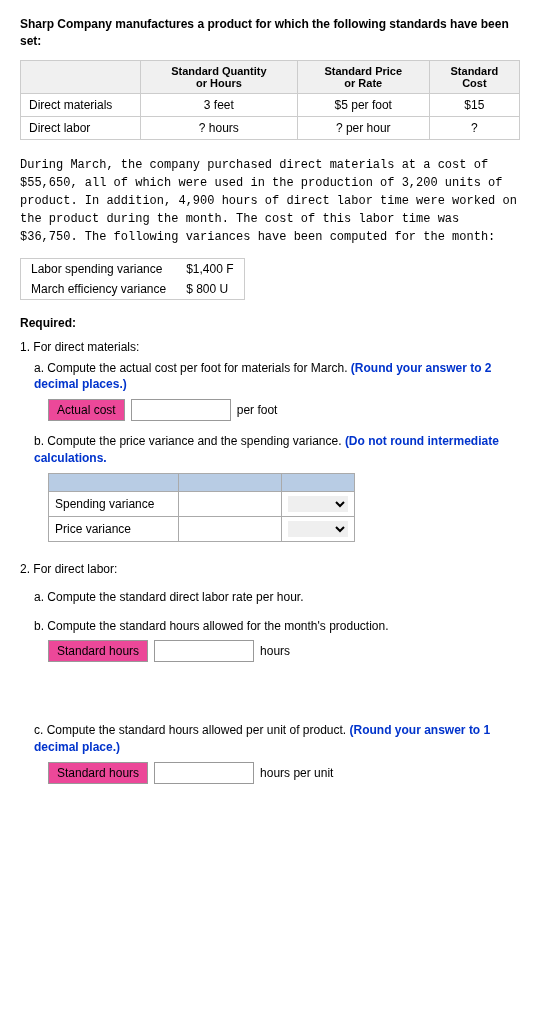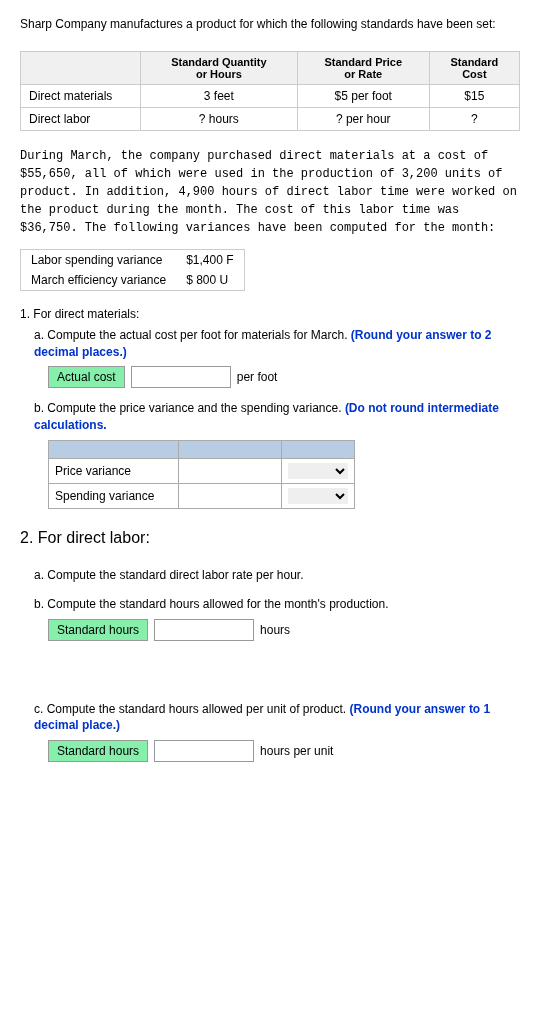--- a/index.html
+++ b/index.html
@@ -6,22 +6,23 @@
     body {
       font-family: Arial, sans-serif;
       font-size: 12px;
       color: #000;
       background: #fff;
       width: 540px;
       min-height: 1024px;
       padding: 16px 20px;
     }
     .intro-text {
-      margin-bottom: 18px;
+      margin-bottom: 10px;
       line-height: 1.4;
+      font-weight: bold;
     }
     table.standards-table {
       width: 100%;
       border-collapse: collapse;
       border: 1px solid #ccc;
       margin-bottom: 16px;
     }
     table.standards-table th, table.standards-table td {
       border: 1px solid #ccc;
       padding: 4px 8px;
@@ -79,21 +80,21 @@
       padding: 2px 4px;
       font-size: 12px;
     }
     .input-label {
       font-size: 12px;
     }
     .box-label {
       border: 1px solid #999;
       padding: 3px 8px;
       font-size: 12px;
-      background: #86efac;
+      background: #ec4899;
       white-space: nowrap;
     }
     .variance-input-table {
       border: 1px solid #aaa;
       border-collapse: collapse;
       margin: 6px 0 10px 14px;
     }
     .variance-input-table td {
       border: 1px solid #aaa;
       padding: 4px 6px;
@@ -109,22 +110,22 @@
       font-size: 12px;
       width: 60px;
       outline: none;
     }
     .highlight-blue {
       color: #0033cc;
       font-weight: bold;
     }
     .number-2 {
       margin-top: 20px;
-      margin-bottom: 20px;
-      font-size: 16px;
+      margin-bottom: 13px;
+      font-size: 12px;
     }
     .top-row-blue {
       background: #b8cce4;
       height: 18px;
     }
   </style>
 </head>
 <body>
 
 <p class="intro-text">Sharp Company manufactures a product for which the following standards have been set:</p>
@@ -163,20 +164,21 @@
       <td>$1,400 F</td>
     </tr>
     <tr>
       <td>March efficiency variance</td>
       <td>$ 800 U</td>
     </tr>
   </tbody>
 </table>
 
 <div>
+  <p class="required-heading">Required:</p>
   <p class="section-heading">1. For direct materials:</p>
 
   <div class="sub-section">
     <p class="sub-section-label">
       <span>a. Compute the actual cost per foot for materials for March.</span>
       <span class="highlight-blue">(Round your answer to 2 decimal places.)</span>
     </p>
     <div class="input-row">
       <span class="box-label">Actual cost</span>
       <input class="input-box" type="text" value="" style="">
@@ -194,35 +196,35 @@
     <table class="variance-input-table">
       <thead>
         <tr class="top-row-blue">
           <td style="width:130px;"></td>
           <td style="width:100px;"></td>
           <td style="width:70px;"></td>
         </tr>
       </thead>
       <tbody>
         <tr>
-          <td>Price variance</td>
+          <td>Spending variance</td>
           <td>
             <input type="text" value="" style="">
           </td>
           <td>
             <select>
               <option value=""></option>
               <option value="F">F</option>
               <option value="U">U</option>
               <option value="None">None</option>
             </select>
           </td>
         </tr>
         <tr>
-          <td>Spending variance</td>
+          <td>Price variance</td>
           <td>
             <input type="text" value="" style="">
           </td>
           <td>
             <select>
               <option value=""></option>
               <option value="F">F</option>
               <option value="U">U</option>
               <option value="None">None</option>
             </select>

